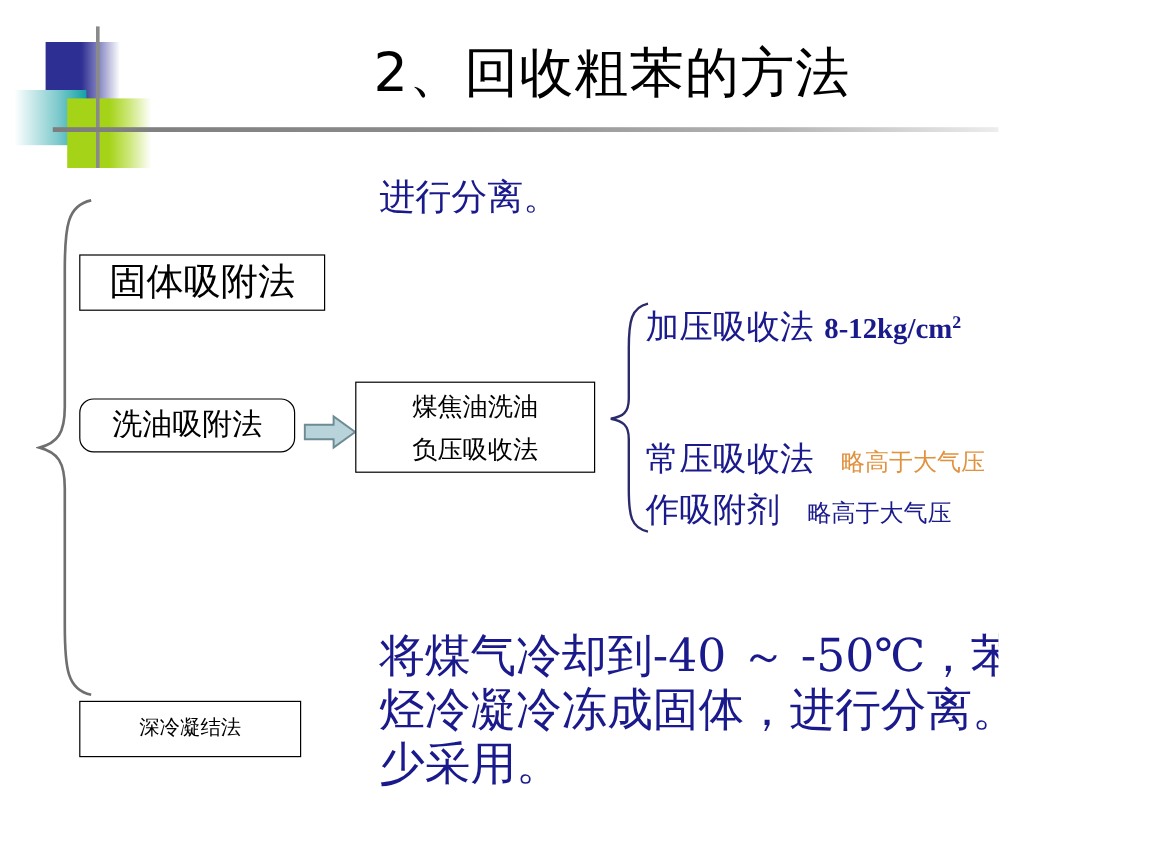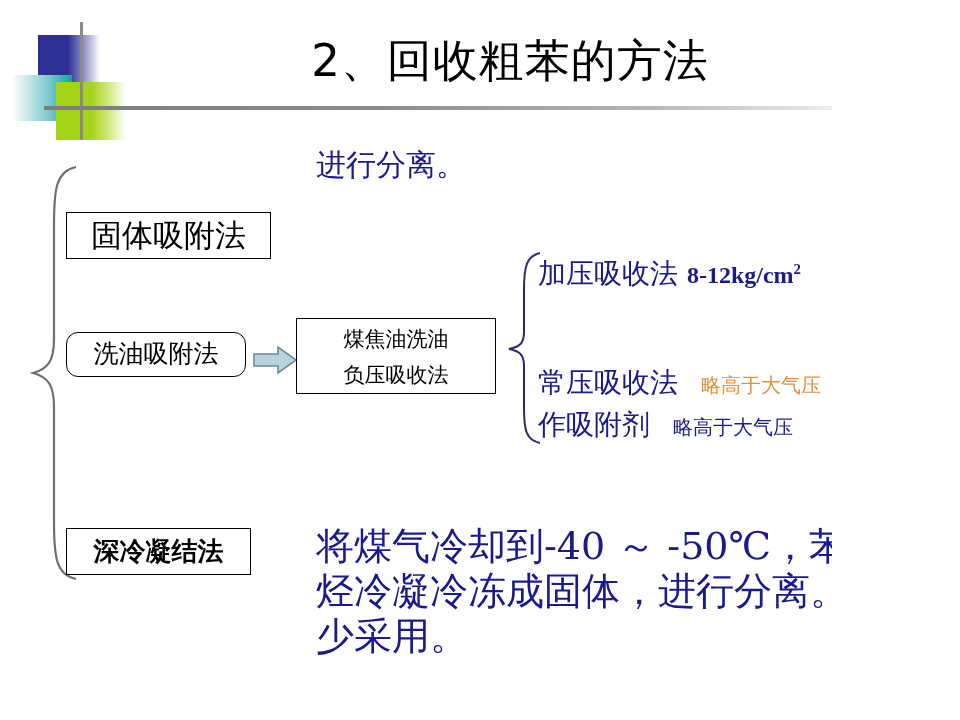--- a/index.html
+++ b/index.html
@@ -92,22 +92,22 @@
   }
   #box-solid {
     left: 66px;  top: 164px;  width: 205px; height: 47px;
     font-size: 31px; line-height: 44px; margin-top: 48px;
   }
   #box-wash {
     left: 66px;  top: 332px;  width: 180px; height: 45px;
     font-size: 25px; line-height: 42px; border-radius: 12px;
   }
   #box-deep {
-    left: 66px;  top: 528px;  width: 185px; height: 47px;
-    font-size: 26px; line-height: 44px; font-weight: bold;
+    left: 66px;  top: 584px;  width: 185px; height: 47px;
+    font-size: 17px; line-height: 44px;
   }
   #box-oils {
     left: 296px; top: 318px; width: 200px; height: 76px;
     font-size: 21px; line-height: 36px; padding-top: 2px;
   }
 
   
   .arrow {
     position: absolute;
     left: 252px;

